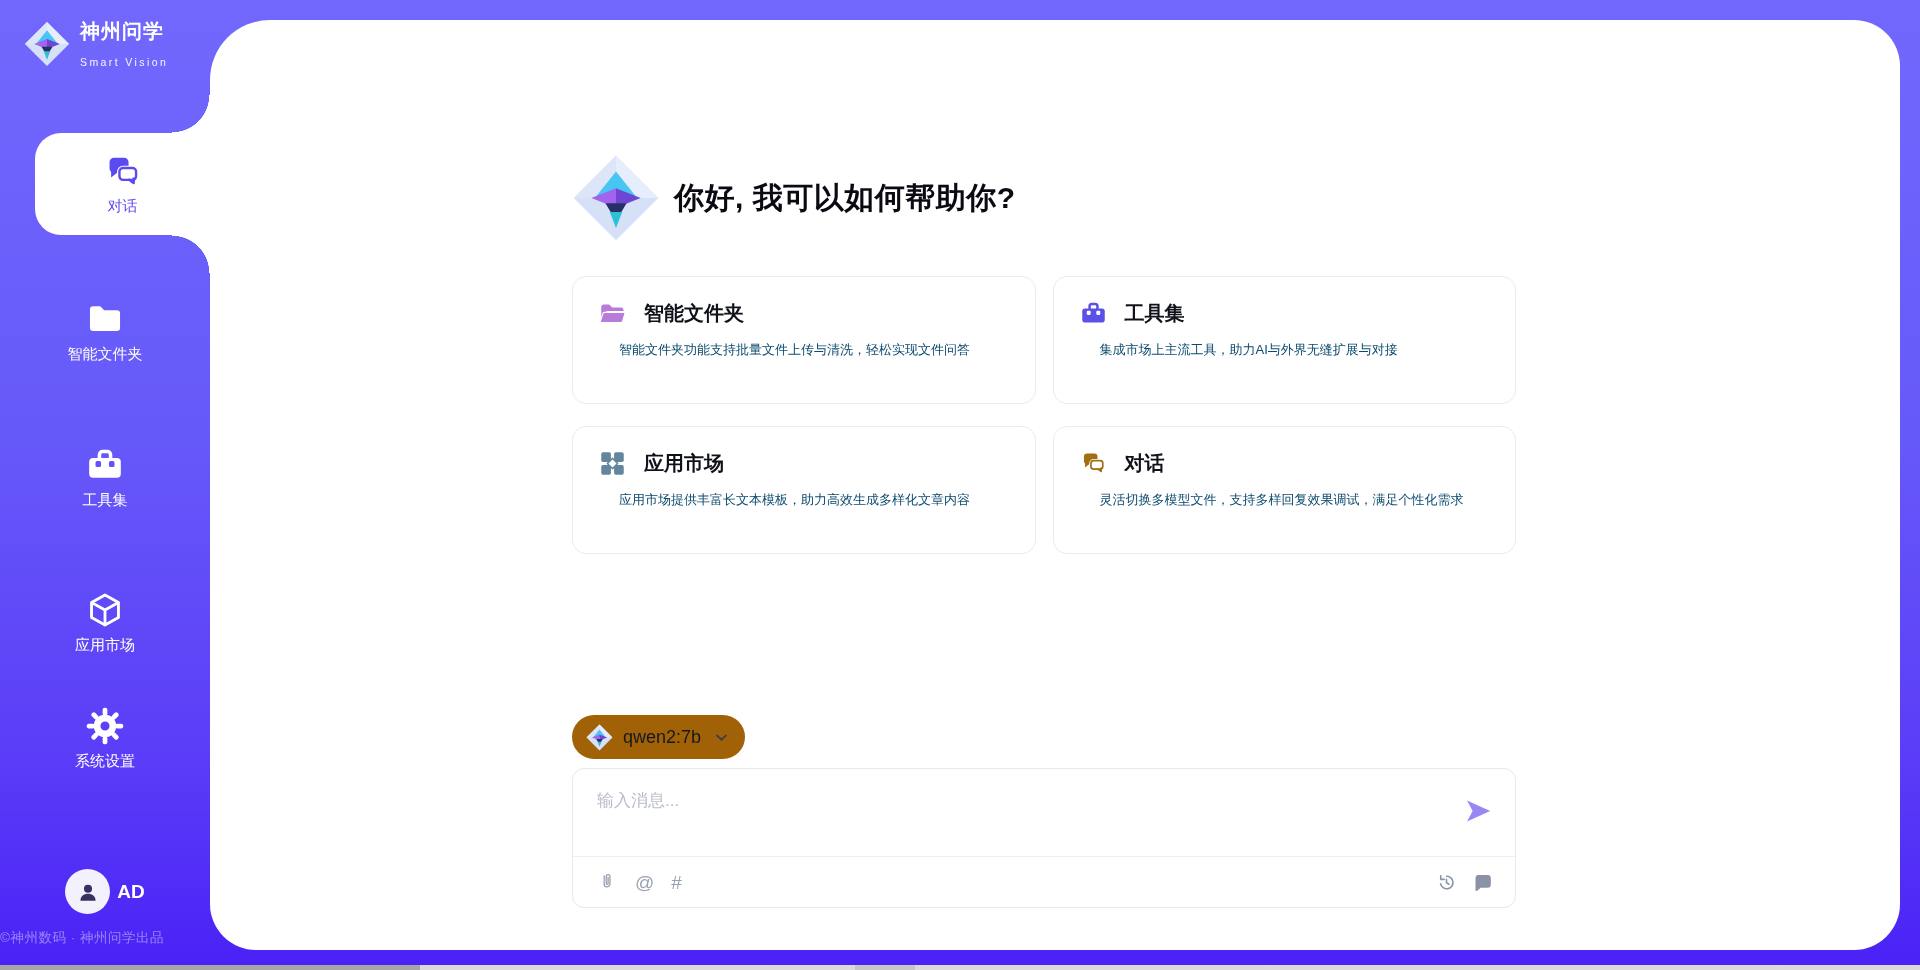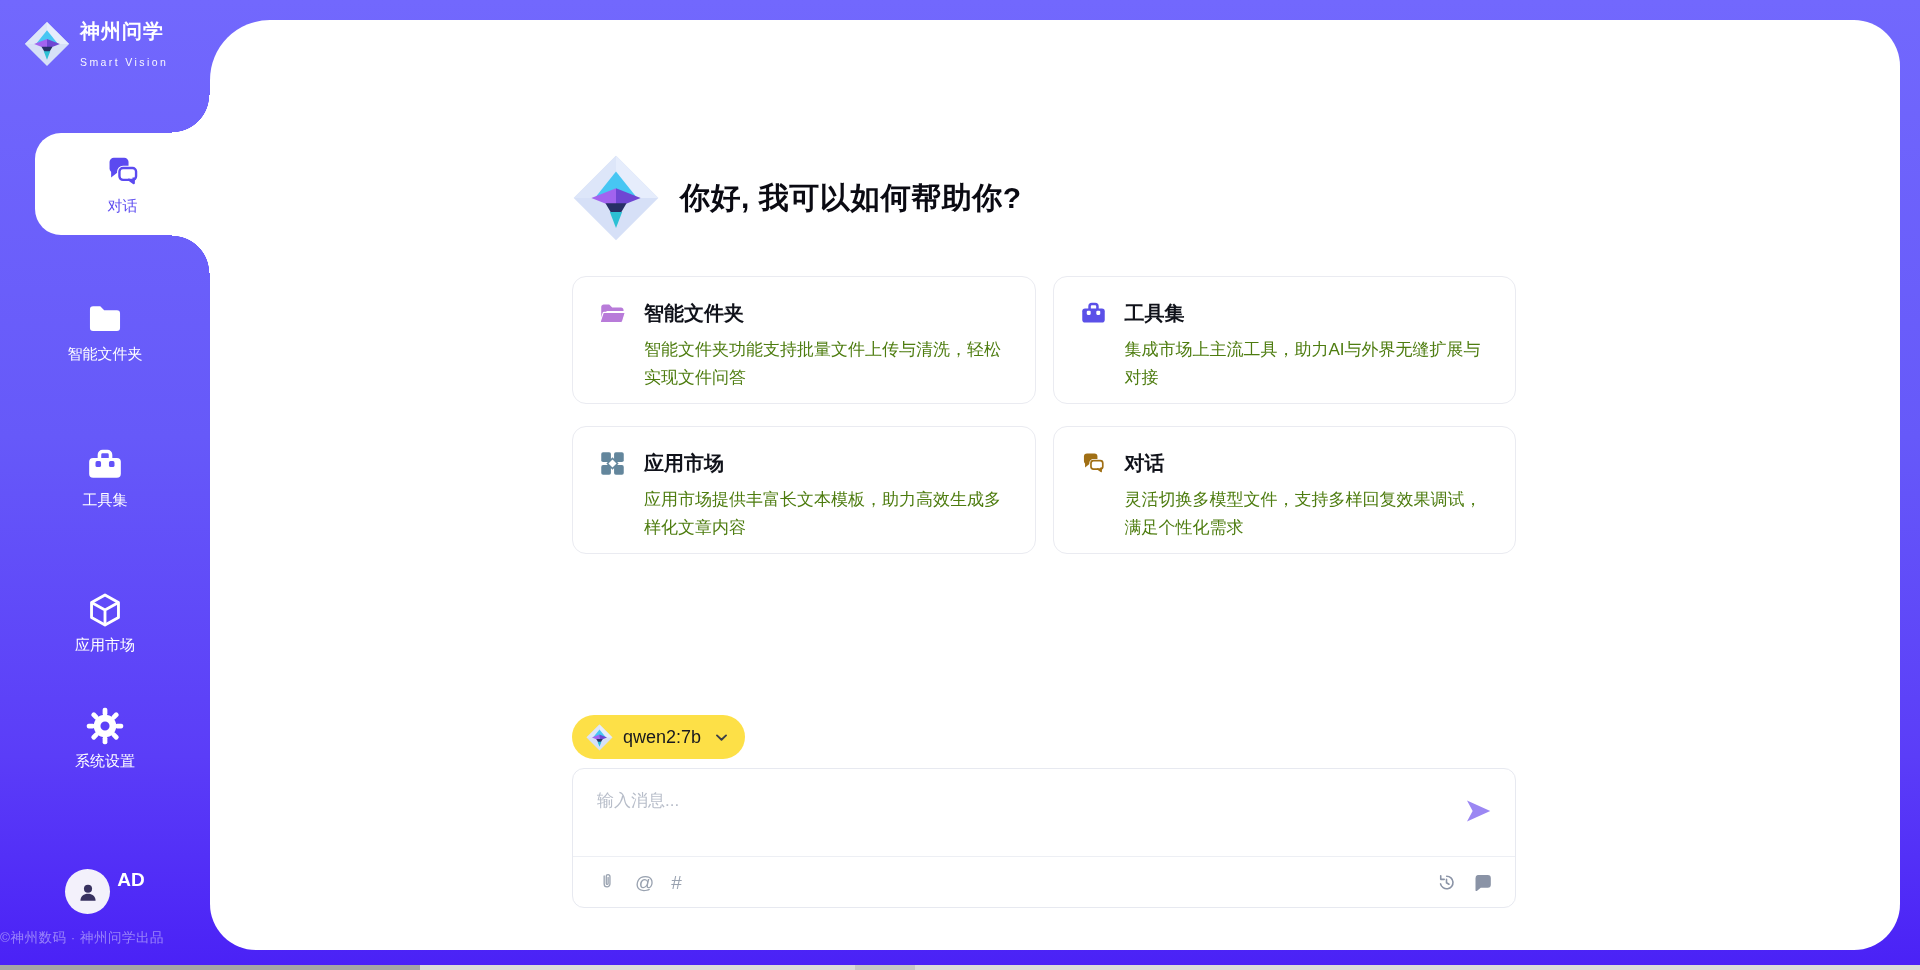--- a/index.html
+++ b/index.html
@@ -24,43 +24,43 @@
   .ni-2{top:300px}.ni-3{top:446px}.ni-4{top:591px}.ni-5{top:707px}
 
   .nav-item.active{left:35px;width:175px;top:133px;height:102px;background:#fff;
     border-radius:26px 0 0 26px;color:#5b4af0;justify-content:center;gap:6px}
   .nav-item.active svg{color:#5b4af0}
   .nav-item.active::before{content:"";position:absolute;right:0;top:-38px;width:38px;height:38px;
     background:radial-gradient(circle 38px at 0 0,rgba(0,0,0,0) 37px,#fff 37.5px)}
   .nav-item.active::after{content:"";position:absolute;right:0;bottom:-38px;width:38px;height:38px;
     background:radial-gradient(circle 38px at 0 100%,rgba(0,0,0,0) 37px,#fff 37.5px)}
 
-  .user-block{position:absolute;top:869px;left:0;width:210px;display:flex;align-items:flex-start;justify-content:center;gap:7px;color:#fff;cursor:pointer}
+  .user-block{position:absolute;top:869px;left:0;width:210px;display:flex;align-items:center;justify-content:center;gap:7px;color:#fff;cursor:pointer}
   .avatar{width:45px;height:45px;border-radius:50%;background:#f3f1fb;display:flex;align-items:center;justify-content:center}
   .avatar svg{width:26px;height:26px;color:#37315f}
   .user-name{font-size:19px;font-weight:600}
   .side-footer{position:absolute;top:929px;left:0;width:210px;font-size:13.5px;color:rgba(255,255,255,.42);letter-spacing:.5px}
 
   
   .panel{position:absolute;left:210px;top:20px;right:20px;bottom:20px;background:#fff;border-radius:60px 46px 46px 46px}
   .content{position:absolute;left:362px;top:0;width:944px;height:100%}
 
-  .greeting{position:absolute;top:134px;left:0;display:flex;align-items:center;gap:20px}
+  .greeting{position:absolute;top:134px;left:0;display:flex;align-items:center;gap:14px}
   .greeting .diamond{width:88px;height:88px}
   .greeting h1{font-size:30px;font-weight:800;color:#0a0a12;margin:0;letter-spacing:.5px}
 
   .cards{position:absolute;top:256px;left:0;width:100%;display:grid;grid-template-columns:1fr 1fr;column-gap:17px;row-gap:22px}
   .card{height:128px;border:1px solid #eaebf1;border-radius:14px;background:#fff;padding:23px 26px 0 26px;cursor:pointer}
   .card-head{display:flex;align-items:center;gap:18px}
   .card-head svg{width:27px;height:27px;flex:none;--clasp:#fff}
   .card-title{font-size:20px;font-weight:700;color:#10121a}
-  .card-desc{margin:9px 0 0 45px;font-size:17px;line-height:28px;color:#4d7c0f}
+  .card-desc{margin:9px 0 0 20px;font-size:13px;line-height:28px;color:#0c4a6e}
 
   .model-pill{position:absolute;top:695px;left:0;height:44px;display:inline-flex;align-items:center;gap:10px;
-    padding:0 15px 0 14px;background:#fde047;border-radius:22px;cursor:pointer}
+    padding:0 15px 0 14px;background:#a16207;border-radius:22px;cursor:pointer}
   .model-pill .diamond{width:27px;height:27px}
   .model-name{font-size:18px;color:#17181f}
   .model-pill .chev{width:17px;height:17px;color:#3c3f48;margin-left:2px}
 
   .composer{position:absolute;top:748px;left:0;width:100%;height:140px;border:1px solid #e7e9f0;border-radius:12px;background:#fff}
   .composer textarea{position:absolute;left:0;top:0;width:860px;height:84px;border:none;outline:none;resize:none;
     padding:20px 0 0 24px;font-size:17px;font-family:inherit;color:#333;background:transparent}
   .composer textarea::placeholder{color:#b7bdc9}
   .send-btn{position:absolute;right:22px;top:27px;width:30px;height:30px;color:#9b87f3;cursor:pointer}
   .comp-divider{position:absolute;left:0;right:0;top:87px;height:1px;background:#edeff4}

